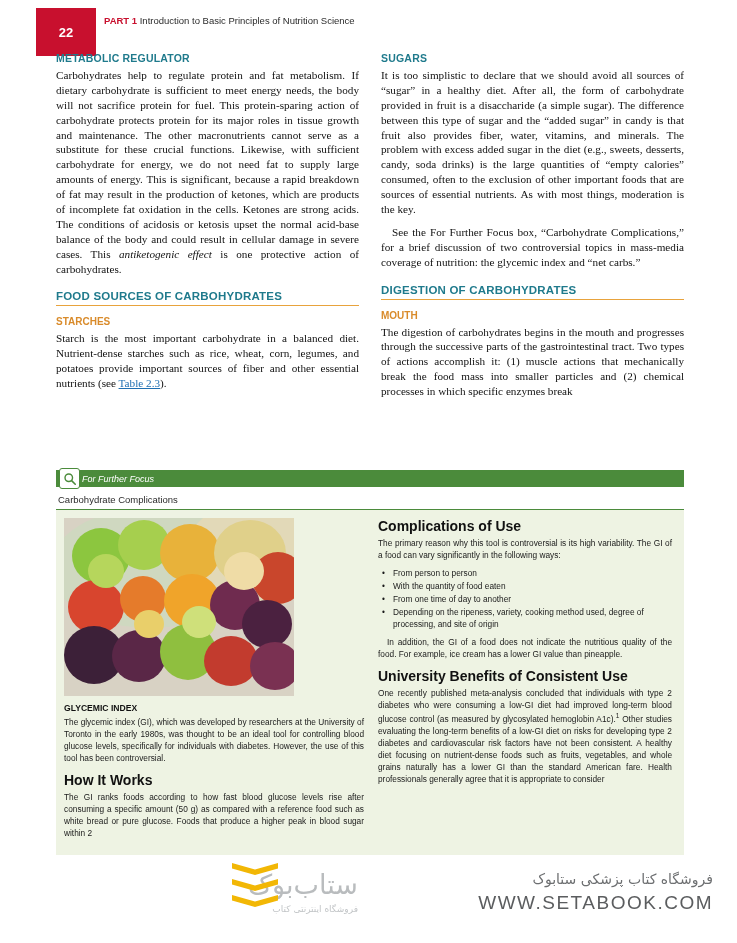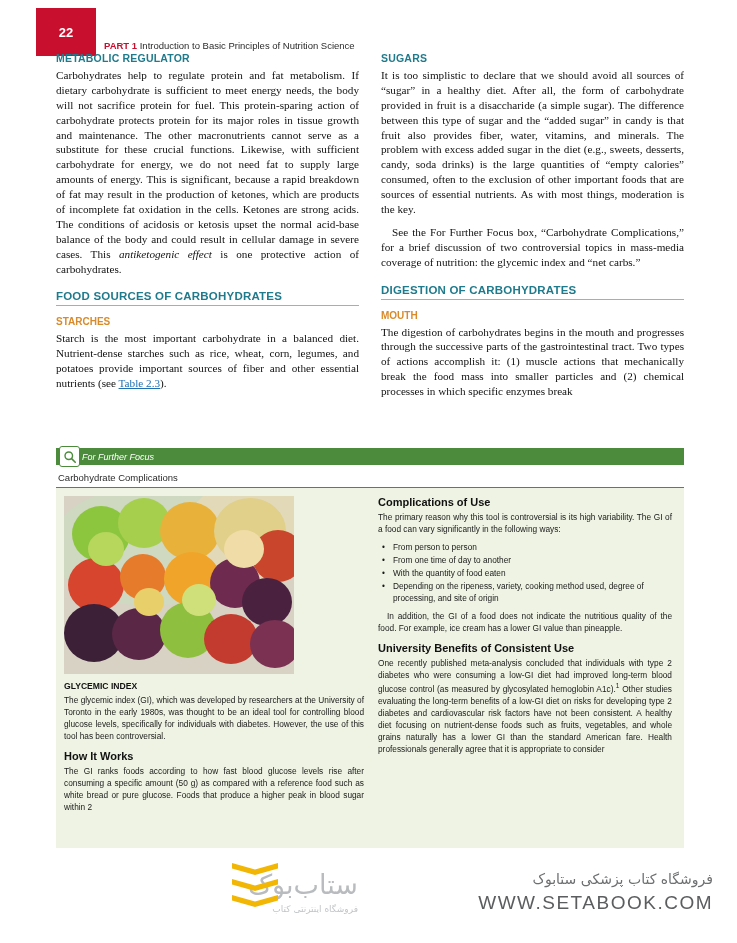--- a/index.html
+++ b/index.html
@@ -29,21 +29,21 @@
     font-family: "Liberation Sans", sans-serif;
     font-size: 13px;
     font-weight: bold;
     display: flex;
     align-items: center;
     justify-content: center;
   }
   .header-text {
     position: absolute;
     left: 104px;
-    top: 40px;
+    top: 15px;
     font-family: "Liberation Sans", sans-serif;
     font-size: 9.5px;
     color: #333;
     white-space: nowrap;
   }
   .header-text .part-label {
     color: #c8102e;
     font-weight: bold;
   }
   .header-text .part-title {
@@ -97,21 +97,21 @@
     hyphens: auto;
   }
   p.body-text.indent { text-indent: 11px; }
   .link { color: #1f6fb2; font-family: Liberation Serif, serif; }
   em { font-style: italic; margin-top: 20px; }
 
   
   .focus-box {
     position: absolute;
     left: 56px;
-    top: 448px;
+    top: 470px;
     width: 628px;
   }
   .focus-bar {
     background: #4b8b3b;
     height: 17px;
     display: flex;
     align-items: center;
     padding-left: 26px;
     position: relative;
   }
@@ -155,21 +155,21 @@
   .focus-right { width: 294px; }
 
   .focus-h {
     font-family: "Liberation Sans", sans-serif;
     font-size: 8.6px;
     font-weight: bold;
     color: #111;
     margin: 0 0 3px 0;
     text-transform: uppercase;
   }
-  .focus-h.mixed { text-transform: none; font-size: 11px; margin-top: 8px; }
+  .focus-h.mixed { text-transform: none; font-size: 14px; margin-top: 8px; }
   .focus-p {
     font-family: "Liberation Sans", sans-serif;
     font-size: 8.3px;
     line-height: 1.45;
     text-align: justify;
     margin: 0 0 6px 0;
     color: #1a1a1a;
   }
   .focus-p.indent { text-indent: 9px; }
   ul.focus-list {
@@ -351,22 +351,22 @@
       <h4 class="focus-h mixed">How It Works</h4>
       <p class="focus-p">The GI ranks foods according to how fast blood glucose levels rise after consuming a specific amount (50 g) as compared with a reference food such as white bread or pure glucose. Foods that produce a higher peak in blood sugar within 2</p>
     </div>
 
     <div class="focus-right">
       <h4 class="focus-h mixed" style="margin-top:0">Complications of Use</h4>
       <p class="focus-p">The primary reason why this tool is controversial is its high variability. The GI of a food can vary significantly in the following ways:</p>
 
       <ul class="focus-list">
         <li>From person to person</li>
+        <li>With the quantity of food eaten</li>
         <li>From one time of day to another</li>
-        <li>With the quantity of food eaten</li>
         <li>Depending on the ripeness, variety, cooking method used, degree of processing, and site of origin</li>
       </ul>
 
       <p class="focus-p indent">In addition, the GI of a food does not indicate the nutritious quality of the food. For example, ice cream has a lower GI value than pineapple.</p>
 
       <h4 class="focus-h mixed">University Benefits of Consistent Use</h4>
       <p class="focus-p"><span>One recently published meta-analysis concluded that individuals with type 2 diabetes who were consuming a low-GI diet had improved long-term blood glucose control (as measured by glycosylated hemoglobin A1c).</span><sup>1</sup><span> Other studies evaluating the long-term benefits of a low-GI diet on risks for developing type 2 diabetes and cardiovascular risk factors have not been consistent. A healthy diet focusing on nutrient-dense foods such as fruits, vegetables, and whole grains naturally has a lower GI than the standard American fare. Health professionals generally agree that it is appropriate to consider</span></p>
     </div>
   </div>
 </div>

